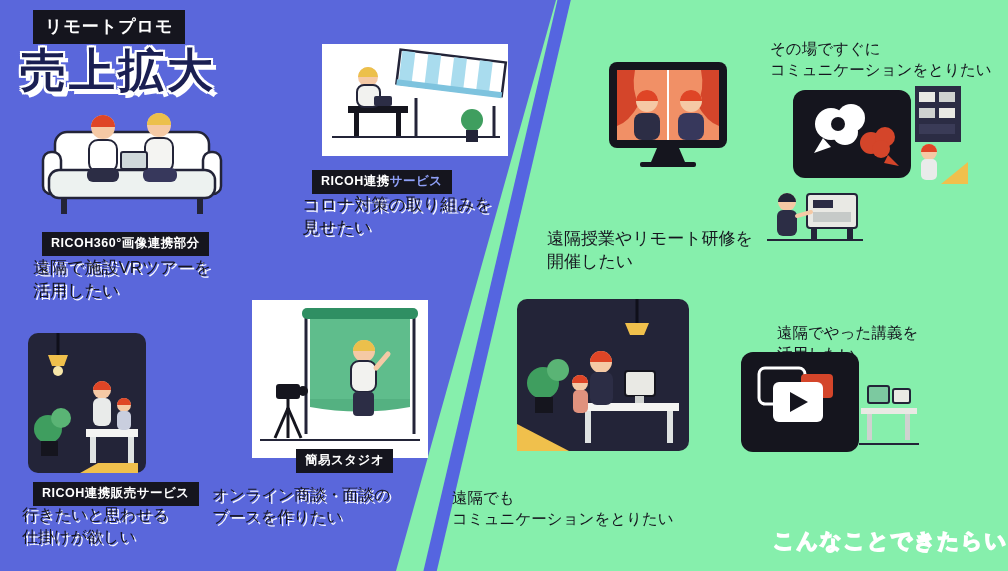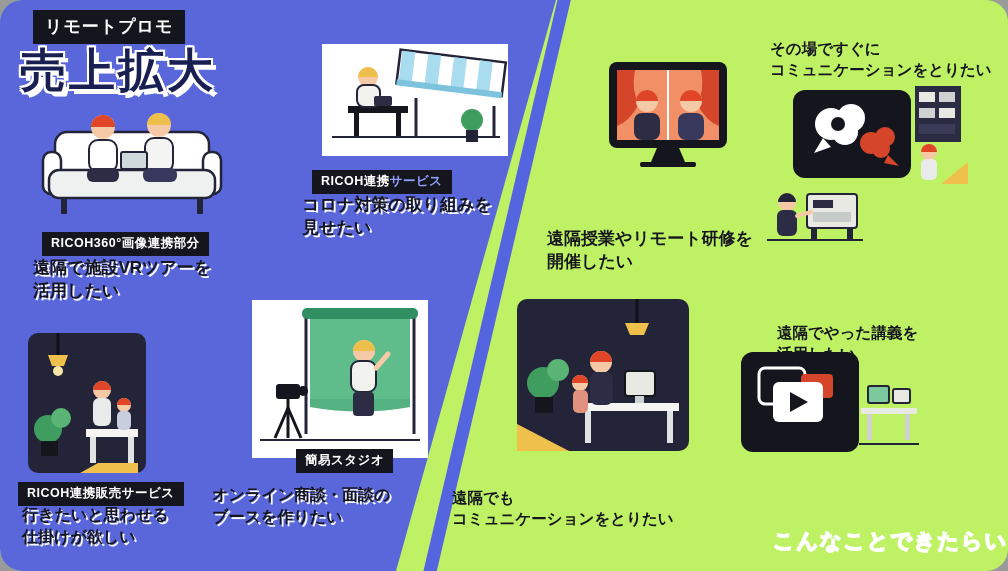--- a/index.html
+++ b/index.html
@@ -1,21 +1,20 @@
 <!DOCTYPE html>
 <html><head>
 <meta charset="utf-8">
 <style>
   * { margin:0; padding:0; box-sizing:border-box; }
   html,body { background:#9a9a9a; }
   .canvas {
     position:relative; width:1008px; height:571px; overflow:hidden;
-    background:#bef264;
+    background:#86efac;
     font-family:"Liberation Sans", sans-serif;
-    border-radius:22px;
   }
   .bg-left {
     position:absolute; inset:0; background:#5A67DB;
     clip-path: polygon(0 0, 556px 0, 396px 571px, 0 571px);
   }
   .divider-svg { position:absolute; inset:0; pointer-events:none; }
   .abs { position:absolute; }
   .badge {
     display:inline-block; background:#15151E; color:#FFFFFF;
     font-weight:bold; font-size:12.5px; letter-spacing:0.5px;
@@ -24,21 +23,21 @@
   .badge-lg { font-size:17px; padding:5px 12px 6px; letter-spacing:1px; }
   .badge .accent { color:#8FA0F8; }
   .title {
     font-size:46px; font-weight:700; color:#1A1F52; letter-spacing:3px; white-space:nowrap;
     text-shadow:
       2px 0 #fff, -2px 0 #fff, 0 2px #fff, 0 -2px #fff,
       2px 2px #fff, -2px -2px #fff, 2px -2px #fff, -2px 2px #fff,
       5px 5px 0 #fff;
   }
   .stmt {
-    font-weight:bold; color:#15151E; white-space:pre-line; line-height:1.38;
+    font-weight:normal; color:#15151E; white-space:pre-line; line-height:1.38;
   }
   .shadowed { text-shadow:2px 2px 0 rgba(255,255,255,0.95); }
   .outline-logo {
     font-size:21px; font-weight:800; letter-spacing:2px; white-space:nowrap;
     color:transparent; -webkit-text-stroke:1.6px #ffffff;
   }
   svg { display:block; }
 </style>
 </head>
 <body>
@@ -94,21 +93,21 @@
       <rect x="100" y="104" width="6" height="26" fill="#DFE3E2"></rect>
       <circle cx="74" cy="57" r="9" fill="#F5C9A5"></circle>
       <path d="M65 57 a9 9 0 0 1 18 0 z" fill="#DF4526"></path>
       <rect x="65" y="65" width="18" height="28" rx="6" fill="#E9EBEA"></rect>
       <circle cx="96" cy="72" r="7" fill="#F5C9A5"></circle>
       <path d="M89 72 a7 7 0 0 1 14 0 z" fill="#DF4526"></path>
       <rect x="89" y="78" width="14" height="19" rx="5" fill="#C9CEDE"></rect>
       <path d="M52 140 h58 v-10 h-40 z" fill="#F0C04C"></path>
     </svg>
   </div>
-  <div class="abs" style="left:18px; top:482px;">
+  <div class="abs" style="left:33px; top:482px;">
     <span class="badge">RICOH連携販売サービス</span>
   </div>
   <div class="abs stmt shadowed" style="left:22px; top:504px; font-size:16px;">行きたいと思わせる
 仕掛けが欲しい</div>
 
   <div class="abs" style="left:322px; top:44px;">
     <svg width="186" height="112" viewBox="0 0 186 112">
       <rect width="186" height="112" fill="#ffffff"></rect>
       <g transform="rotate(7 130 30)">
         <rect x="76" y="12" width="106" height="34" fill="#ffffff" stroke="#232438" stroke-width="2.5"></rect>

